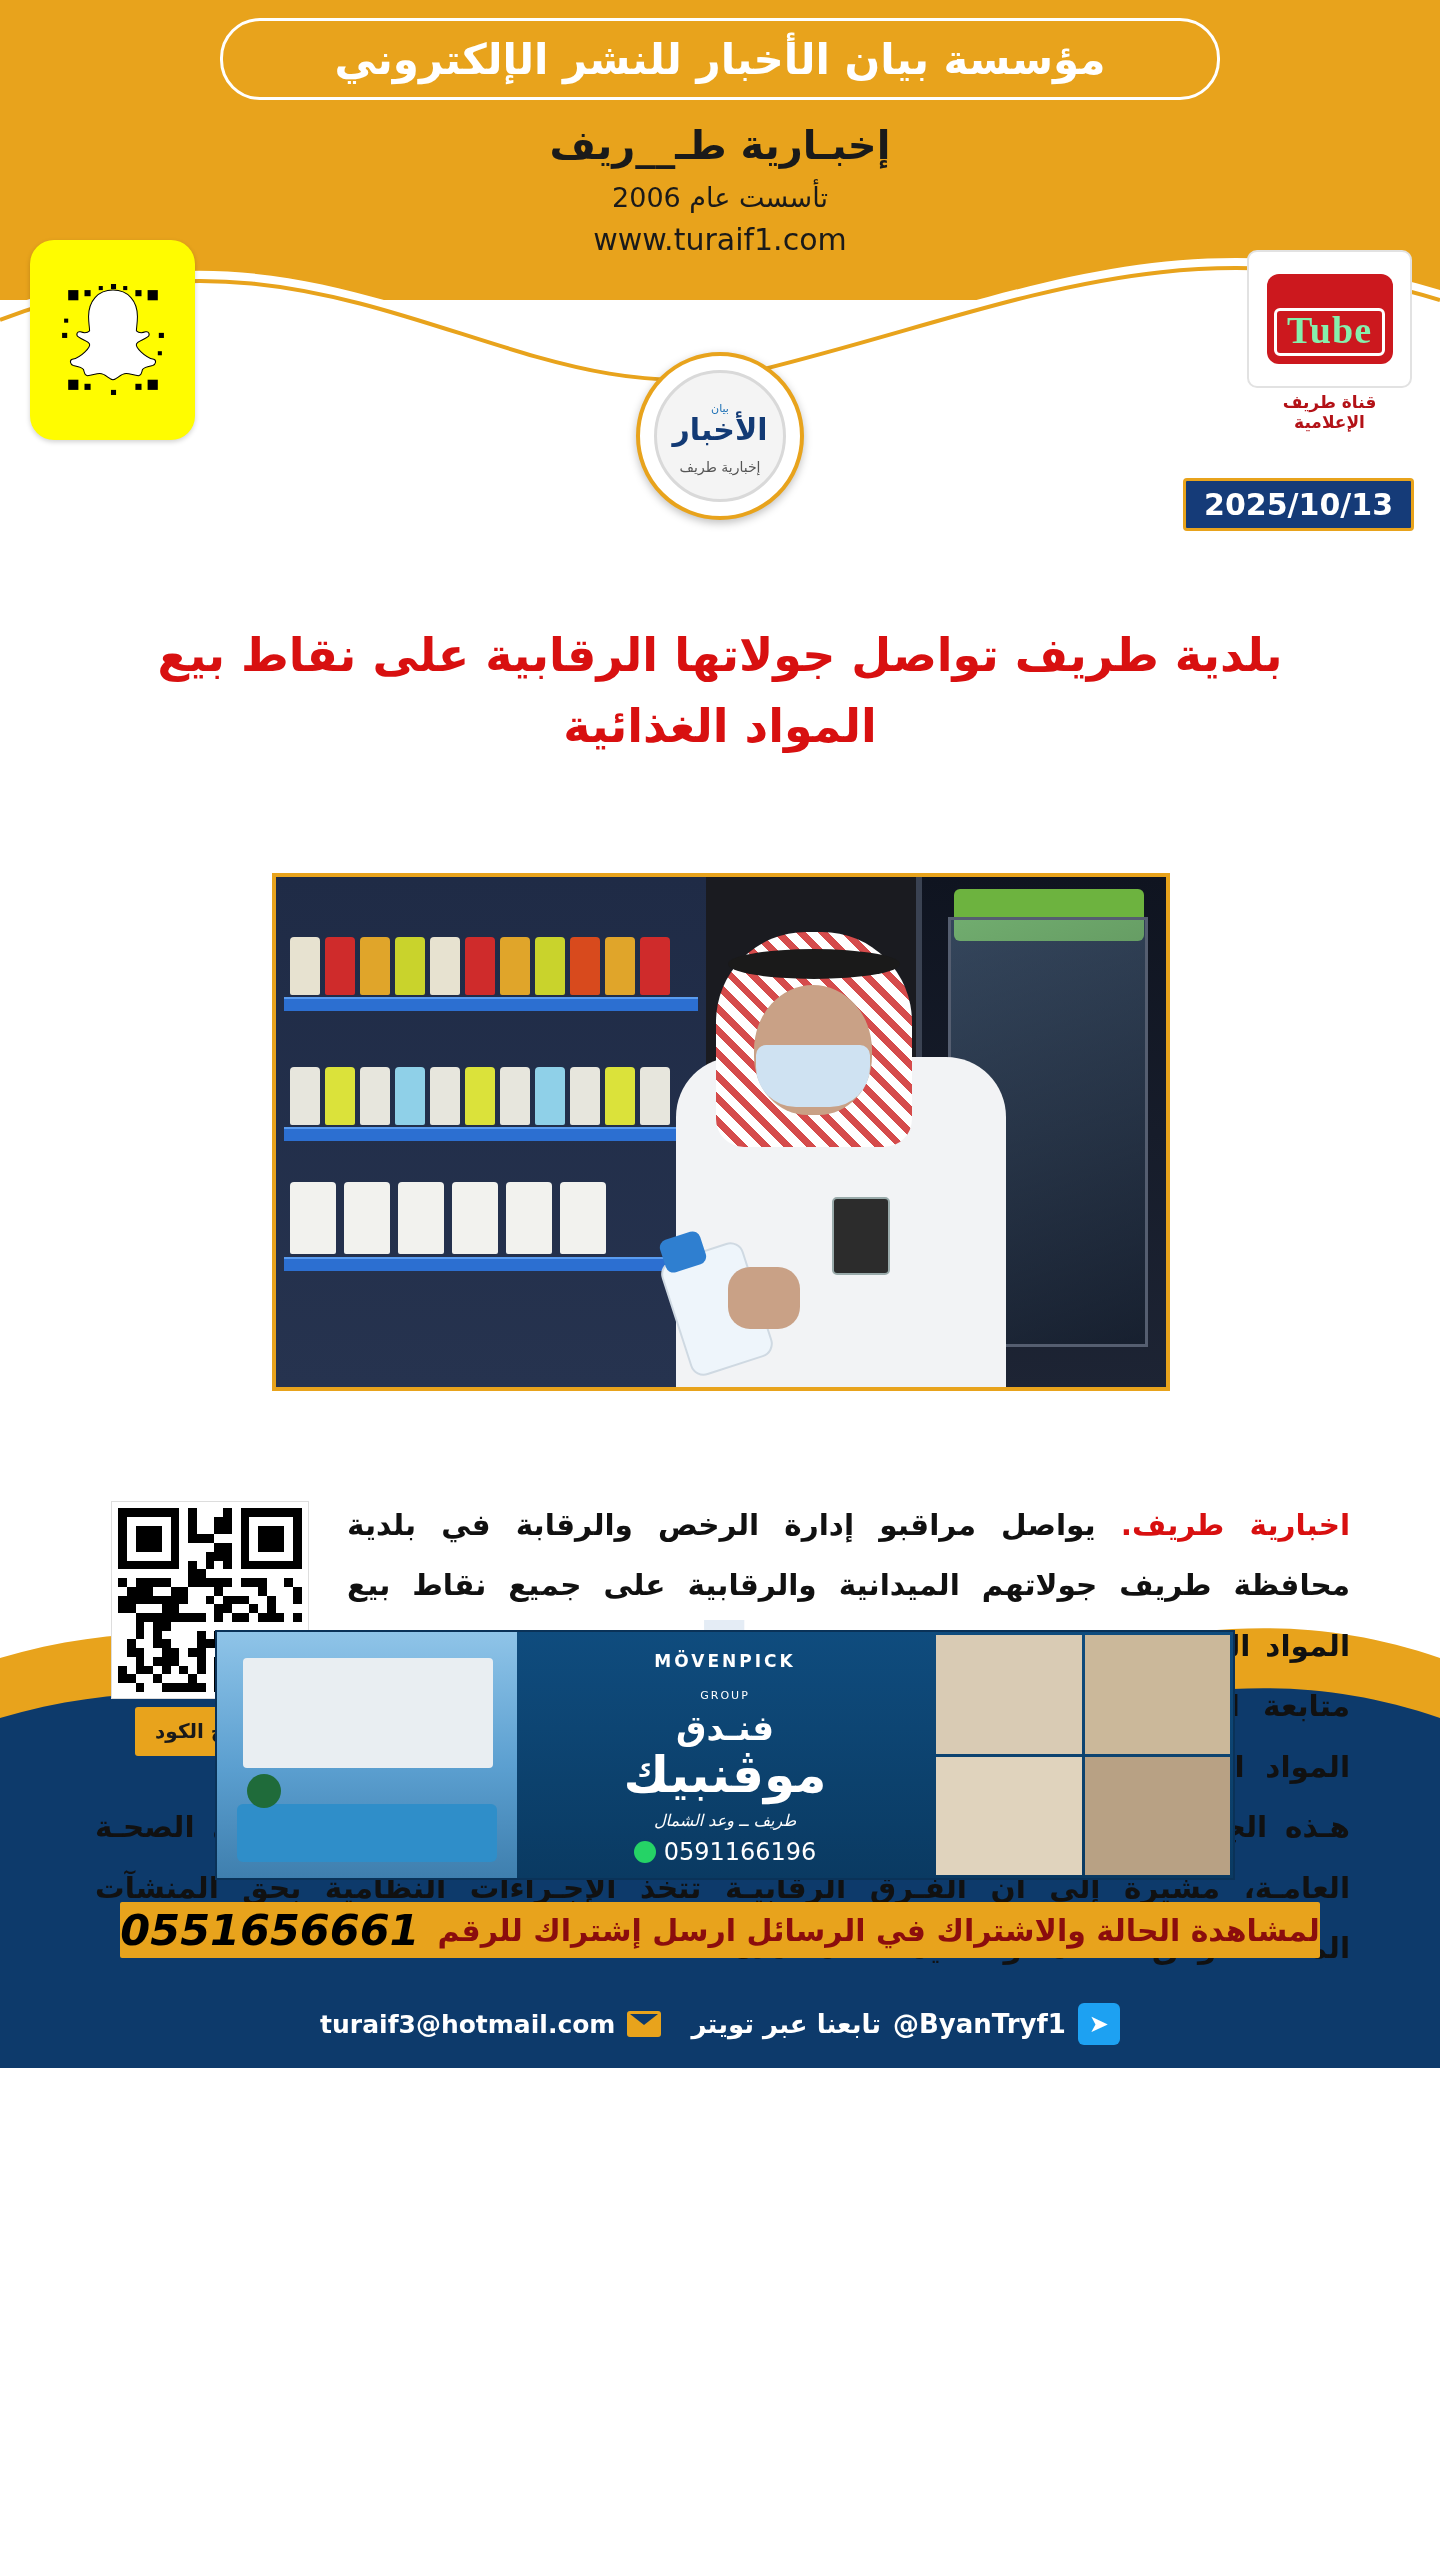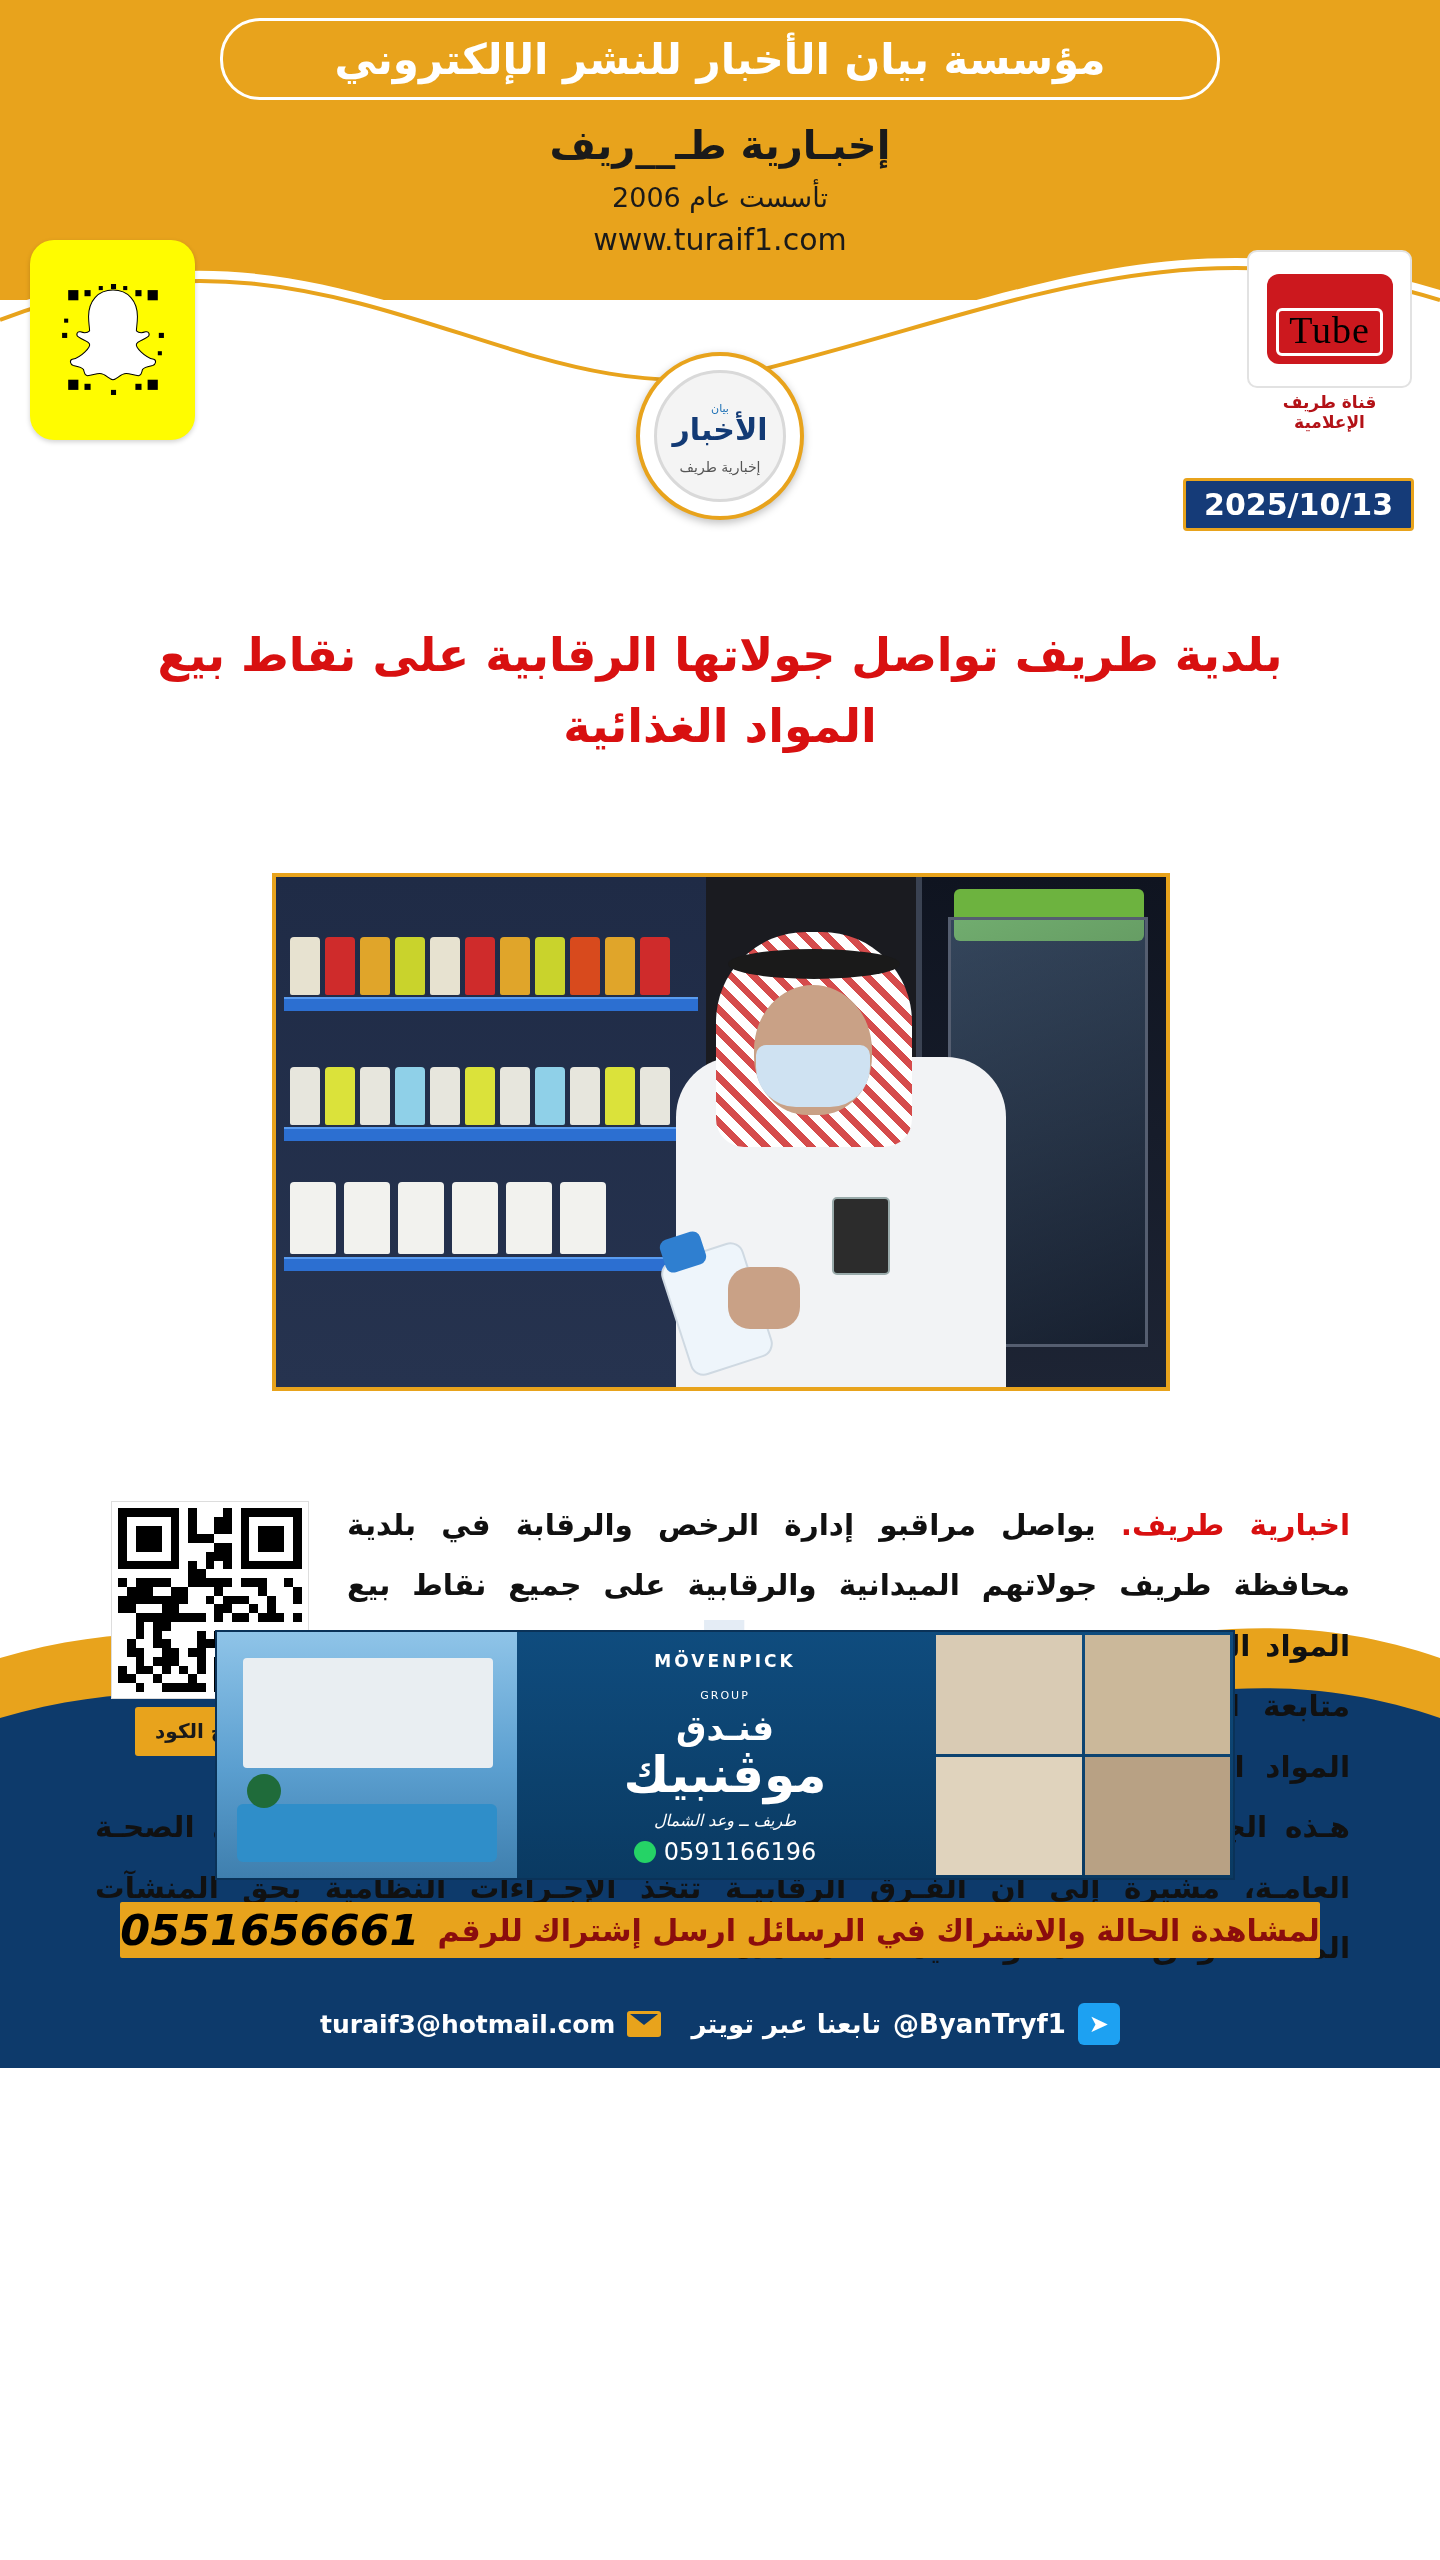--- a/index.html
+++ b/index.html
@@ -126,23 +126,23 @@
   .yt-inner {
     width: 126px; height: 90px;
     background: #cc181e;
     border-radius: 12px;
     display: flex;
     align-items: center;
     justify-content: center;
     position: relative;
   }
   .yt-inner .tube {
-    color: #000000;
+    color: #86efac;
     font-size: 38px;
-    font-weight: normal;
+    font-weight: bold;
     font-family: "Liberation Serif", serif;
     letter-spacing: 1px;
     border: 3px solid #fff;
     border-radius: 6px;
     padding: 0 10px 3px 10px;
     line-height: 1.05;
     margin-top: 26px;
   }
   .yt-caption {
     position: absolute;

